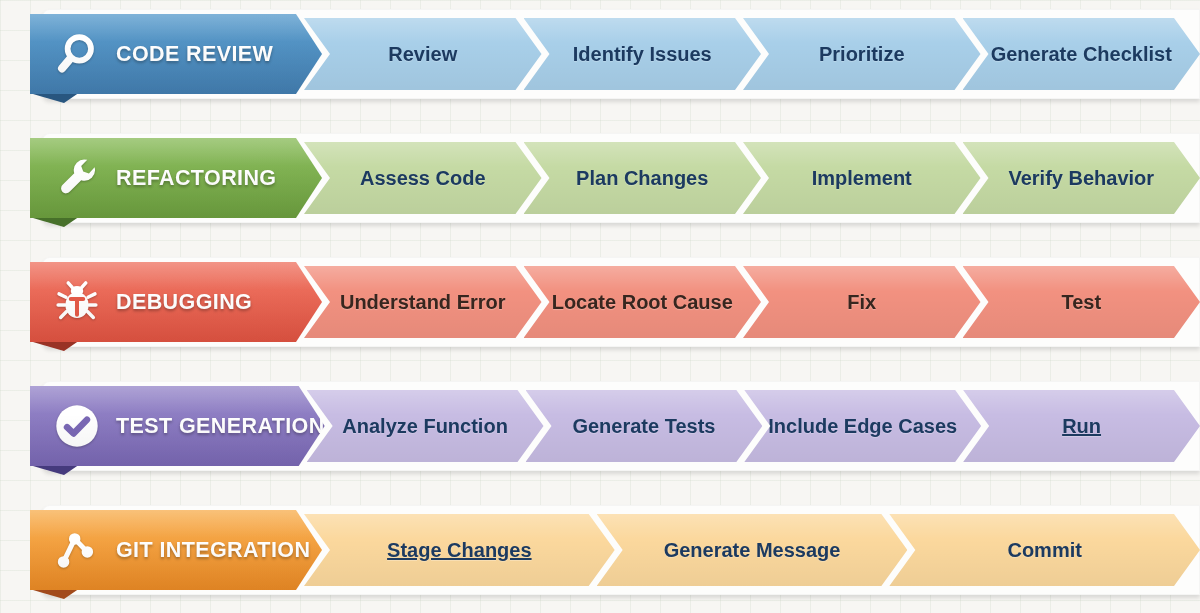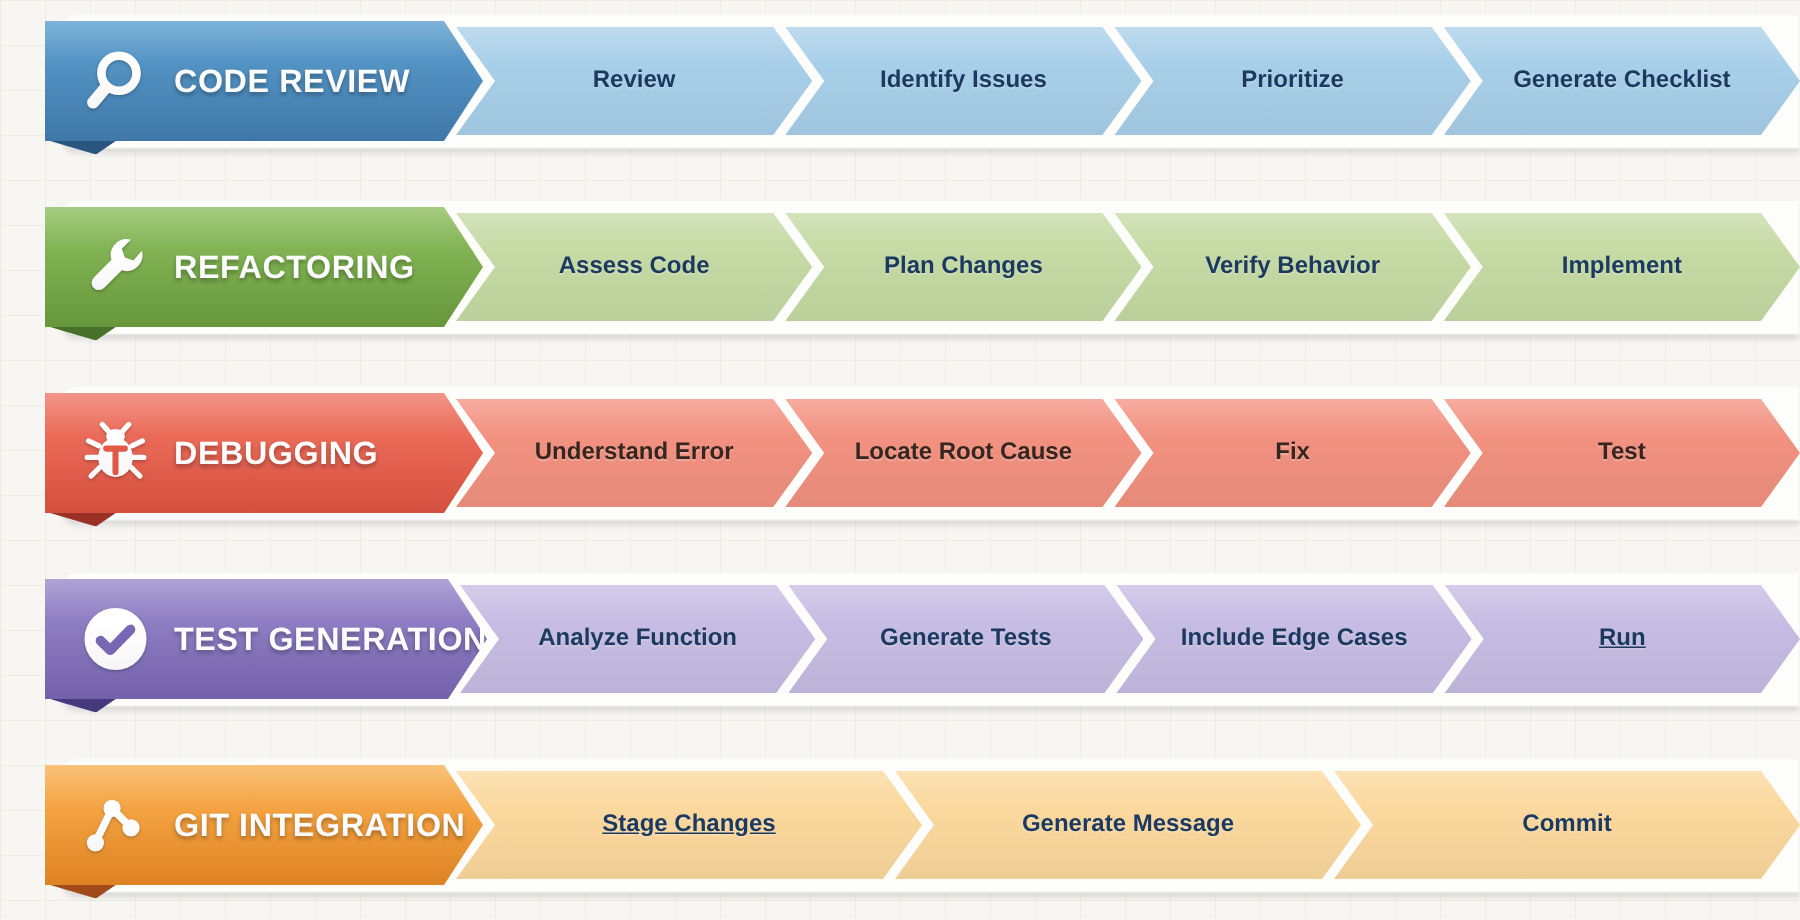--- a/index.html
+++ b/index.html
@@ -51,21 +51,21 @@
   .hicon { width: 46px; height: 46px; display: flex; align-items: center; justify-content: center; flex: 0 0 auto; }
   .hicon svg { display: block; filter: drop-shadow(0 1px 1px rgba(0,0,0,0.25)); }
   .title {
     color: #ffffff; font-size: 21.5px; font-weight: bold; letter-spacing: 0.4px;
     white-space: nowrap; text-shadow: 0 2px 3px rgba(0,0,0,0.3);
   }
   .step {
     flex: 1 1 0; height: 72px; margin-left: -18px;
     clip-path: polygon(26px 50%, 0 0, calc(100% - 26px) 0, 100% 50%, calc(100% - 26px) 100%, 0 100%);
     display: flex; align-items: center; justify-content: center;
-    font-size: 16px; font-weight: bold; white-space: nowrap;
+    font-size: 20px; font-weight: bold; white-space: nowrap;
     background-image: linear-gradient(180deg, rgba(255,255,255,0.25), rgba(255,255,255,0) 35%, rgba(0,0,0,0.05));
     filter: drop-shadow(0 2px 2px rgba(0,0,0,0.15));
     position: relative; z-index: 2;
     text-shadow: 0 1px 1px rgba(255,255,255,0.25);
   }
 </style>
 </head>
 <body>
 
 <div class="stage" style="background-color: rgb(247, 246, 243);">
@@ -97,22 +97,22 @@
       <div class="header" style="background: linear-gradient(rgb(140, 189, 94), rgb(109, 160, 63));">
         <span class="hicon">
               <svg viewBox="0 0 24 24" width="44" height="44">
                 <path fill="#fff" d="M21.6 6.1 a5.8 5.8 0 0 1 -7.3 7.1 L8.1 19.4 a2.7 2.7 0 1 1 -3.8 -3.8 L10.5 9.4 A5.8 5.8 0 0 1 17.6 2.1 L14.3 5.4 l1.1 3.1 3.1 1.1 z"></path>
               </svg>
             </span>
         <span class="title" style="color: rgb(255, 255, 255);">REFACTORING</span>
       </div>
     <div class="step" style="background-color: rgb(197, 218, 164); color: rgb(28, 58, 96);">Assess Code</div>
           <div class="step" style="background-color: rgb(197, 218, 164); color: rgb(28, 58, 96);">Plan Changes</div>
+          <div class="step" style="background-color: rgb(197, 218, 164); color: rgb(28, 58, 96);">Implement</div>
           <div class="step" style="background-color: rgb(197, 218, 164); color: rgb(28, 58, 96);">Verify Behavior</div>
-          <div class="step" style="background-color: rgb(197, 218, 164); color: rgb(28, 58, 96);">Implement</div>
         </div>
   </div>
 
   <div class="row">
     <div class="backing"></div>
     <div class="fold" style="background: rgb(153, 50, 37);"></div>
     <div class="band">
       <div class="header" style="background: linear-gradient(rgb(239, 119, 101), rgb(226, 84, 66));">
         <span class="hicon">
               <svg viewBox="0 0 24 24" width="44" height="44">

